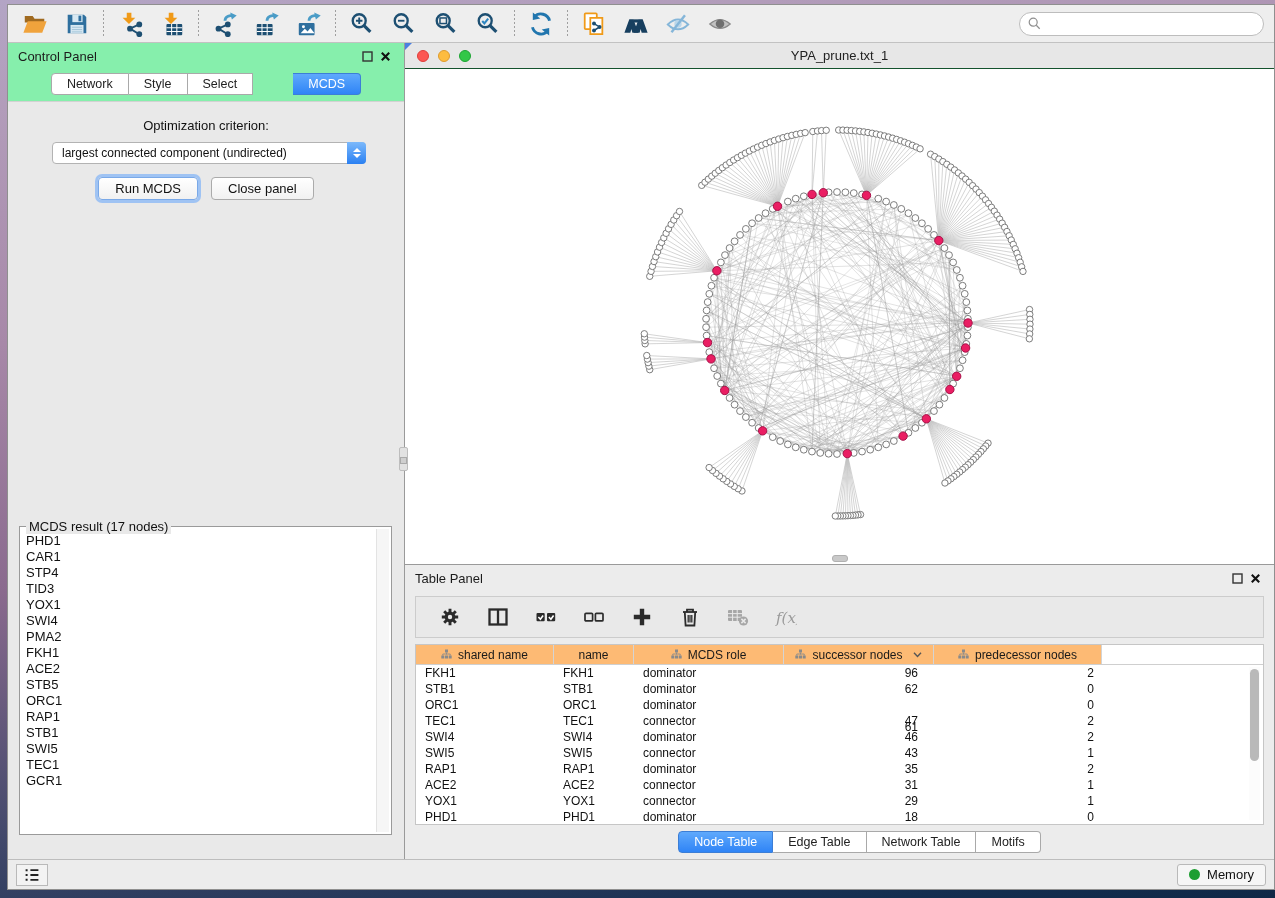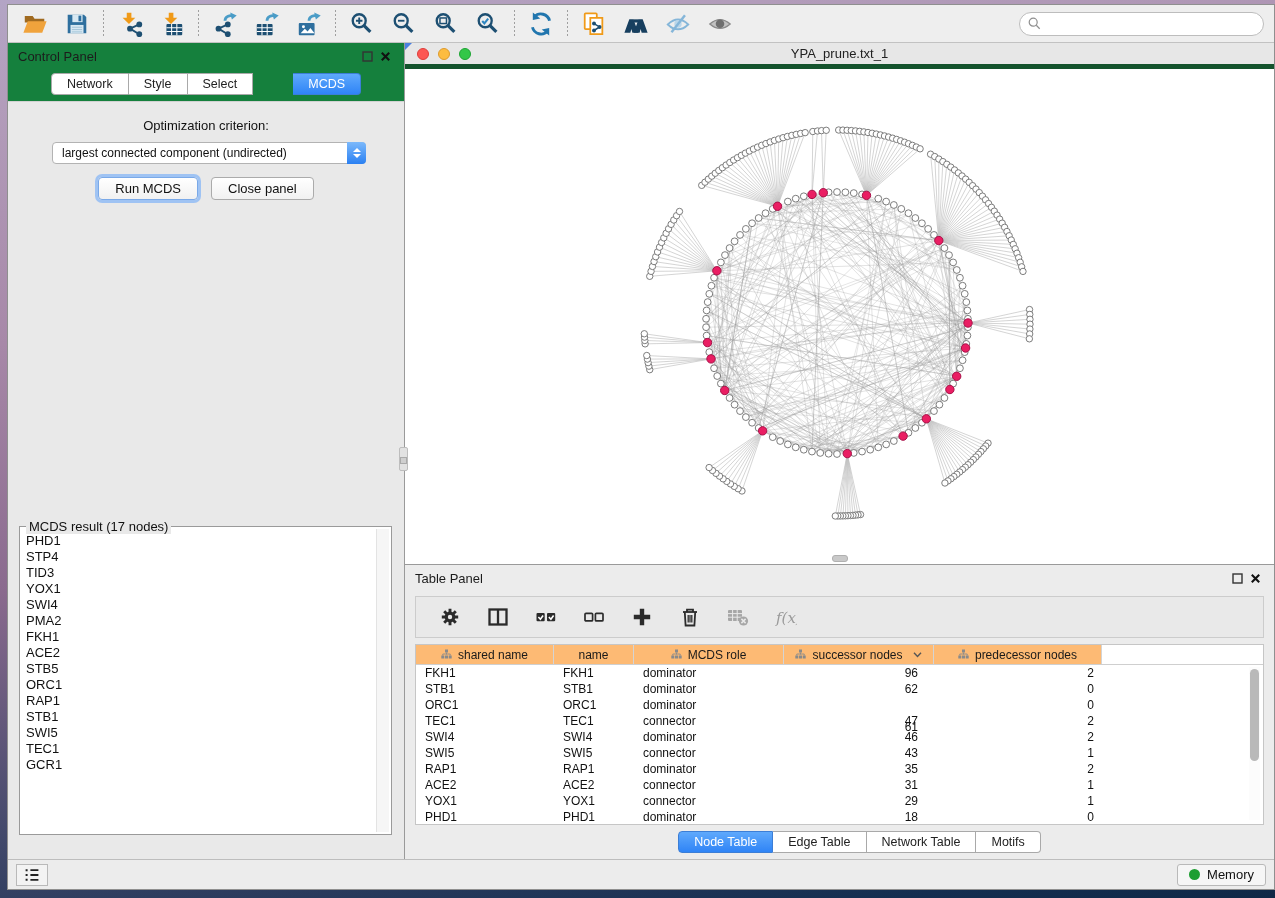--- a/index.html
+++ b/index.html
@@ -24,21 +24,21 @@
   .search-box { width:245px; height:24px; border:1px solid #bdbdbd; border-radius:12px;
     background:#fff; display:flex; align-items:center; padding:0 8px; gap:5px; }
   .search-box svg { width:13px; height:13px; flex:0 0 auto; }
   .search-box input { border:none; outline:none; flex:1; font-size:12px; background:transparent;
     font-family:"Liberation Sans",sans-serif; }
 
   
   .main { flex:1; display:flex; min-height:0; position:relative; }
 
   
-  .control-panel { width:397px; flex:0 0 auto; background:#15803d; border-right:1px solid #9a9a9a;
+  .control-panel { width:397px; flex:0 0 auto; background:#86efac; border-right:1px solid #9a9a9a;
     display:flex; flex-direction:column; }
   .panel-titlebar { height:26px; display:flex; align-items:center; padding:0 10px;
     font-size:13px; color:#1c1c1c; flex:0 0 auto; }
   .panel-titlebar .pt-spacer { flex:1; }
   .pt-btn { width:18px; height:18px; border:none; background:transparent; cursor:pointer;
     display:flex; align-items:center; justify-content:center; }
   .pt-btn svg { width:11px; height:11px; }
 
   .cp-tabs { display:flex; justify-content:center; padding:4px 0 6px 0; flex:0 0 auto; }
   .seg-tab { font-size:12.5px; padding:3px 15px; background:#fff; border:1px solid #a9a9a9;
@@ -77,21 +77,21 @@
   .split-handle { position:absolute; left:391px; top:404px; width:9px; height:24px;
     background:#e2e2e2; border:1px solid #bdbdbd; border-radius:2px; cursor:col-resize; z-index:5; }
   .split-handle::after { content:""; display:block; margin:9px auto; width:5px; height:5px;
     background:#cfcfcf; border:1px solid #aaa; }
 
   
   .right-side { flex:1; display:flex; flex-direction:column; min-width:0; }
 
   .net-window { height:522px; flex:0 0 auto; display:flex; flex-direction:column;
     border-bottom:1px solid #9a9a9a; position:relative; }
-  .net-titlebar { height:26px; background:#e7e7e7; border-bottom:5px solid #14532d;
+  .net-titlebar { height:26px; background:#e7e7e7; border-bottom:1px solid #14532d;
     display:flex; align-items:center; position:relative; flex:0 0 auto; }
   .corner-mark { position:absolute; left:0; top:0; width:0; height:0;
     border-top:7px solid #4a7fe0; border-right:7px solid transparent; }
   .traffic { display:flex; gap:9px; padding-left:12px; }
   .tl { width:12px; height:12px; border-radius:50%; cursor:pointer; }
   .tl.red { background:#fc5753; border:1px solid #df3e3a; }
   .tl.yellow { background:#fdbc40; border:1px solid #de9b2d; }
   .tl.green { background:#33c748; border:1px solid #1da533; }
   .net-title { position:absolute; left:0; right:0; text-align:center; font-size:13px; color:#222; }
   .net-canvas { flex:1; background:#ffffff; position:relative; }
@@ -358,20 +358,21 @@
             </span>
         </div>
         <div class="btn-row">
           <button class="push-btn focused">Run MCDS</button>
           <button class="push-btn">Close panel</button>
         </div>
         <div class="result-box">
           <span class="result-legend">MCDS result (17 nodes)</span>
           <div class="result-list" id="result-list">
               <div>PHD1</div>
+              <div>CAR1</div>
               <div>STP4</div>
               <div>TID3</div>
               <div>YOX1</div>
               <div>SWI4</div>
               <div>PMA2</div>
               <div>FKH1</div>
               <div>ACE2</div>
               <div>STB5</div>
               <div>ORC1</div>
               <div>RAP1</div>

